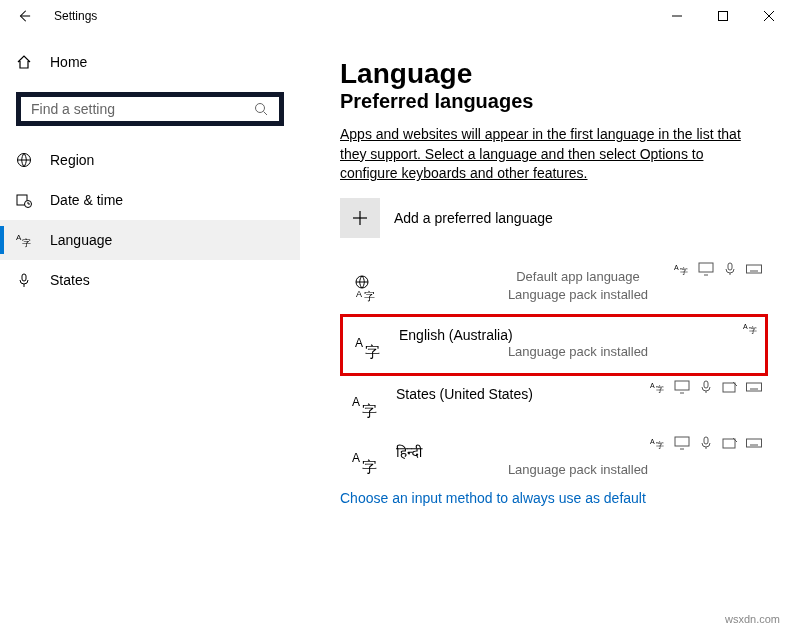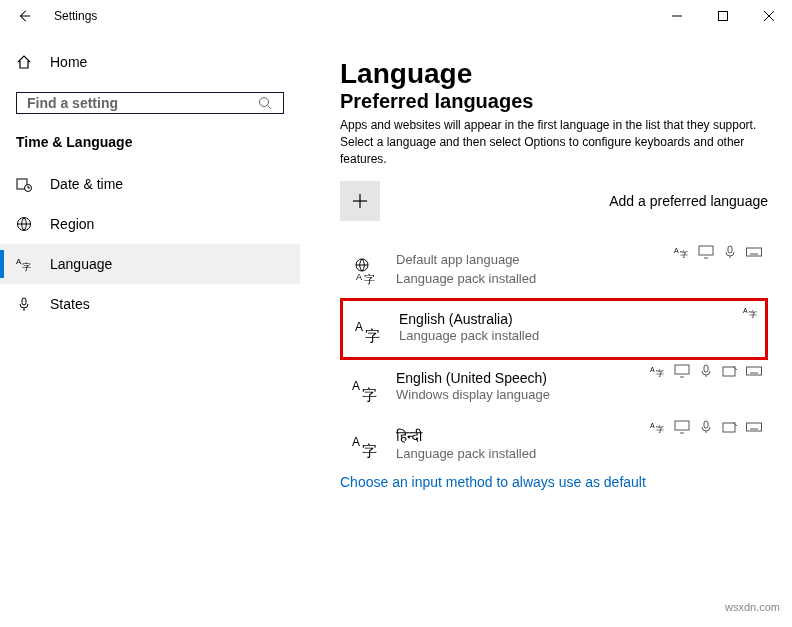--- a/index.html
+++ b/index.html
@@ -8,48 +8,48 @@
 
   .titlebar { height: 32px; display: flex; align-items: center; padding-left: 8px; }
   .titlebar .back { width: 32px; height: 32px; display:flex; align-items:center; justify-content:center; }
   .titlebar .title { font-size: 12px; padding-left: 14px; }
   .win-controls { margin-left: auto; display: flex; }
   .win-controls div { width: 46px; height: 32px; display:flex; align-items:center; justify-content:center; font-size: 13px; font-family: sans-serif; }
 
   .body { flex: 1; display: flex; }
   .sidebar { width: 300px; padding: 10px 0 8px 0; }
   .home-row { display:flex; align-items:center; height: 40px; padding-left: 16px; gap: 18px; font-size: 14px; }
-  .search { margin: 10px 16px 14px 16px; height: 22px; border: 1px solid #0f172a; display:flex; align-items:center; padding: 0 10px; color:#666; font-size:14px; justify-content: space-between; font-weight: bold; }
+  .search { margin: 10px 16px 14px 16px; height: 34px; border: 5px solid #0f172a; display:flex; align-items:center; padding: 0 10px; color:#666; font-size:14px; justify-content: space-between; }
   .cat-title { font-size: 14px; font-weight: 600; padding: 6px 16px 14px 16px; }
   .nav-item { display:flex; align-items:center; height: 40px; padding-left: 16px; gap: 18px; font-size: 14px; position:relative; }
   .nav-item.selected::before { content:""; position:absolute; left:0; top:6px; bottom:6px; width:4px; background:#0078d4; }
   .nav-item.selected { background:#f0f0f0; }
   .icon { width:16px; height:16px; display:inline-flex; align-items:center; justify-content:center; }
 
   .main { flex:1; padding: 6px 24px 0 40px; }
   .h1 { font-size: 28px; font-weight: 600; margin-top: 20px; }
   .h2 { font-size: 20px; font-weight: 600; margin-top: 0; }
-  .desc { font-size: 12px; margin-top: 4px; line-height: 1.4; max-width: 420px; }
-  .add-row { display:flex; align-items:center; margin-top: 14px; gap: 28px; justify-content: space-between; }
+  .desc { font-size: 14px; margin-top: 12px; line-height: 1.4; max-width: 420px; text-decoration: underline; }
+  .add-row { display:flex; align-items:center; margin-top: 14px; gap: 14px; }
   .add-btn { width: 40px; height: 40px; background:#e5e5e5; display:flex; align-items:center; justify-content:center; font-size:18px; }
   .add-label { font-size:14px; }
 
   .lang-list { margin-top: 20px; }
   .lang-item { display:flex; padding: 10px 8px 10px 8px; align-items:flex-start; gap:14px; position:relative; }
   .lang-item.highlight { border: 3px solid #d00; }
   .lang-icon { width:34px; height:34px; display:flex; align-items:center; justify-content:center; flex-shrink:0; margin-top:2px; }
   .lang-text { flex:1; }
   .lang-name { font-size:14px; }
-  .lang-sub { font-size:13px; color:#666; line-height:1.4; }
+  .lang-sub { font-size:13px; color:#666; line-height:1.4;text-align:center; }
   .lang-badges { display:flex; gap:8px; align-items:center; position:absolute; right:6px; top:4px;}
   .badge { width:16px; height:14px; }
 
   .link { color:#0067c0; font-size:14px; display:inline-block; }
 
-  .watermark { position:absolute; bottom:14px; right:12px; font-size:11px; color:#888; }
+  .watermark { position:absolute; bottom:2px; right:12px; font-size:11px; color:#888; }
 </style>
 </head>
 <body>
 
 <div class="window">
   <div class="titlebar">
     <div class="back">
       <svg width="14" height="14" viewBox="0 0 16 16">
           <path d="M10 2 L4 8 L10 14" stroke="#000" stroke-width="1.2" fill="none"></path>
           <path d="M4 8 H15" stroke="#000" stroke-width="1.2"></path>
@@ -88,40 +88,39 @@
       </div>
       <div class="search">
         <span>Find a setting</span>
         <span class="icon">
           <svg width="16" height="16" viewBox="0 0 16 16">
               <circle cx="7" cy="7" r="4.5" stroke="#666" fill="none"></circle>
               <line x1="10.5" y1="10.5" x2="14" y2="14" stroke="#666"></line>
             </svg>
         </span>
       </div>
-      <div class="cat-title">Time &amp; Language</div>
-
+
+      <div class="nav-item">
+        <span class="icon">
+            <svg width="16" height="16" viewBox="0 0 16 16">
+              <circle cx="8" cy="8" r="6.5" stroke="#000" fill="none"></circle>
+              <path d="M1.5 8 H14.5 M8 1.5 C5 5 5 11 8 14.5 M8 1.5 C11 5 11 11 8 14.5" stroke="#000" fill="none"></path>
+            </svg>
+          </span>
+        <span>Region</span>
+      </div>
       <div class="nav-item">
         <span class="icon">
             <svg width="16" height="16" viewBox="0 0 16 16">
               <rect x="1" y="3" width="10" height="10" stroke="#000" fill="none"></rect>
               <circle cx="12" cy="12" r="3.5" stroke="#000" fill="#fff"></circle>
               <path d="M12 10 V12 H14" stroke="#000" fill="none"></path>
             </svg>
           </span>
         <span>Date &amp; time</span>
-      </div>
-      <div class="nav-item">
-        <span class="icon">
-            <svg width="16" height="16" viewBox="0 0 16 16">
-              <circle cx="8" cy="8" r="6.5" stroke="#000" fill="none"></circle>
-              <path d="M1.5 8 H14.5 M8 1.5 C5 5 5 11 8 14.5 M8 1.5 C11 5 11 11 8 14.5" stroke="#000" fill="none"></path>
-            </svg>
-          </span>
-        <span>Region</span>
       </div>
       <div class="nav-item selected">
         <span class="icon">
             <svg width="16" height="16" viewBox="0 0 16 16">
               <text x="0" y="8" font-size="8">A</text>
               <text x="6" y="14" font-size="9">字</text>
             </svg>
           </span>
         <span>Language</span>
       </div>
@@ -206,22 +205,21 @@
         </div>
 
         <div class="lang-item">
           <div class="lang-icon">
               <svg width="30" height="30" viewBox="0 0 30 30">
                 <text x="2" y="16" font-size="12">A</text>
                 <text x="12" y="26" font-size="15">字</text>
               </svg>
             </div>
           <div class="lang-text">
-            <div class="lang-name">English (United Speech)</div>
-            <div class="lang-sub">Windows display language</div>
+            <div class="lang-name">States (United States)</div>
           </div>
           <div class="lang-badges">
             <svg class="badge" viewBox="0 0 16 14">
                 <text x="0" y="8" font-size="7">A</text>
                 <text x="6" y="12" font-size="8">字</text>
               </svg>
             <svg class="badge" viewBox="0 0 16 14">
                 <rect x="1" y="1" width="14" height="9" stroke="#555" fill="none"></rect>
                 <line x1="6" y1="13" x2="10" y2="13" stroke="#555"></line>
               </svg>

